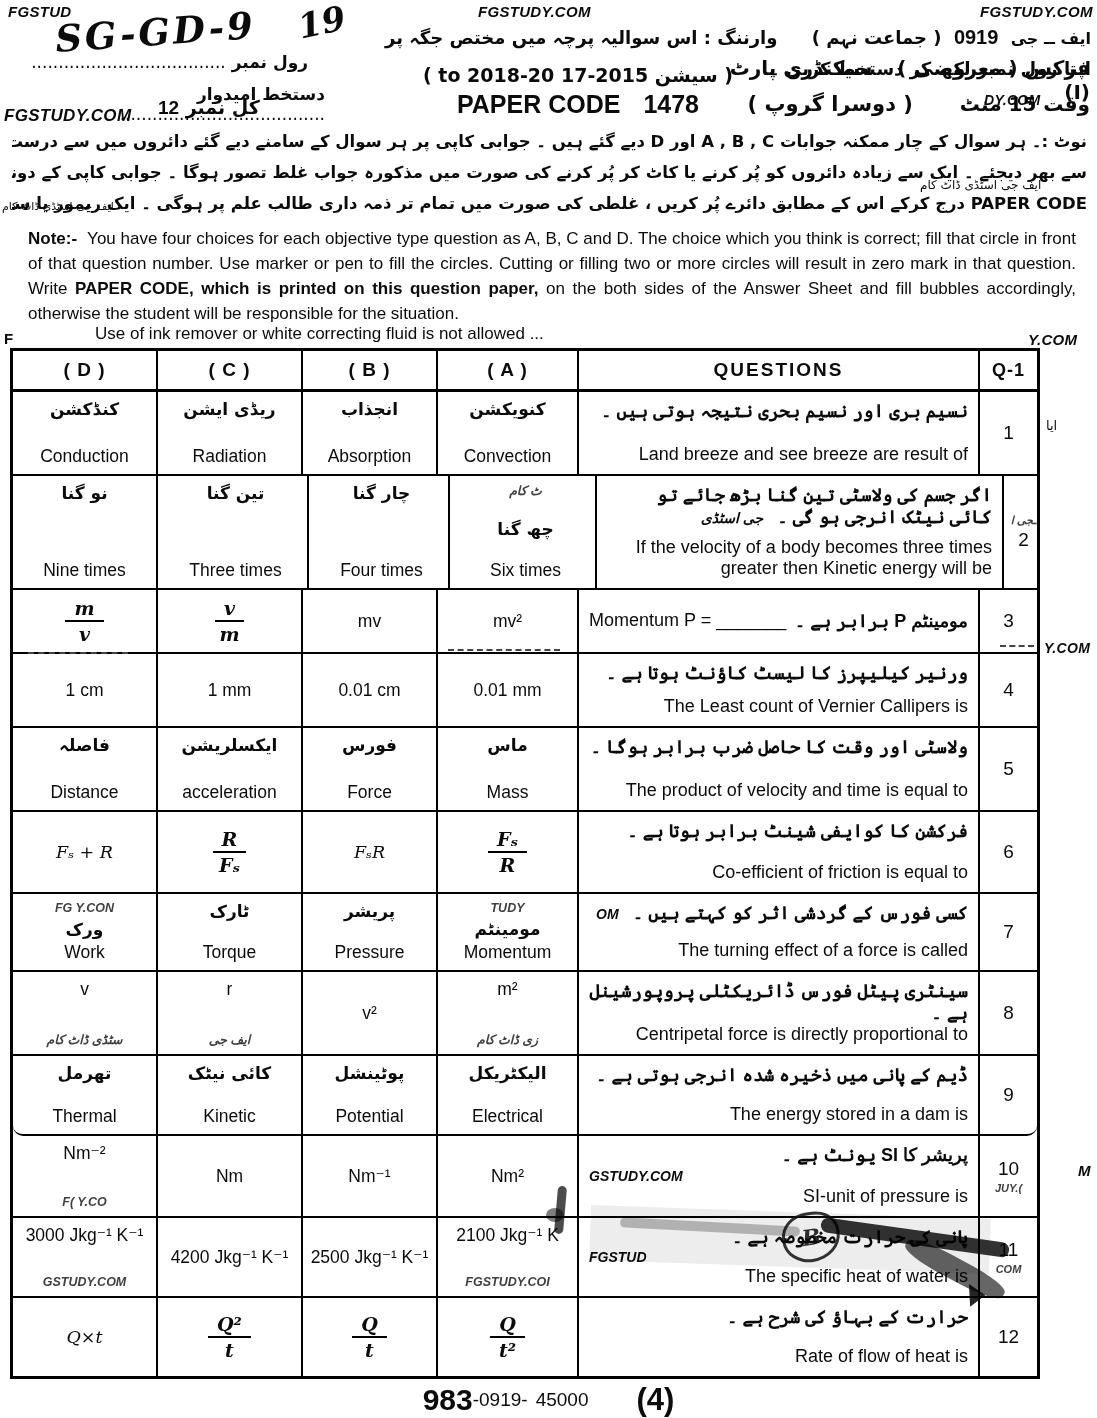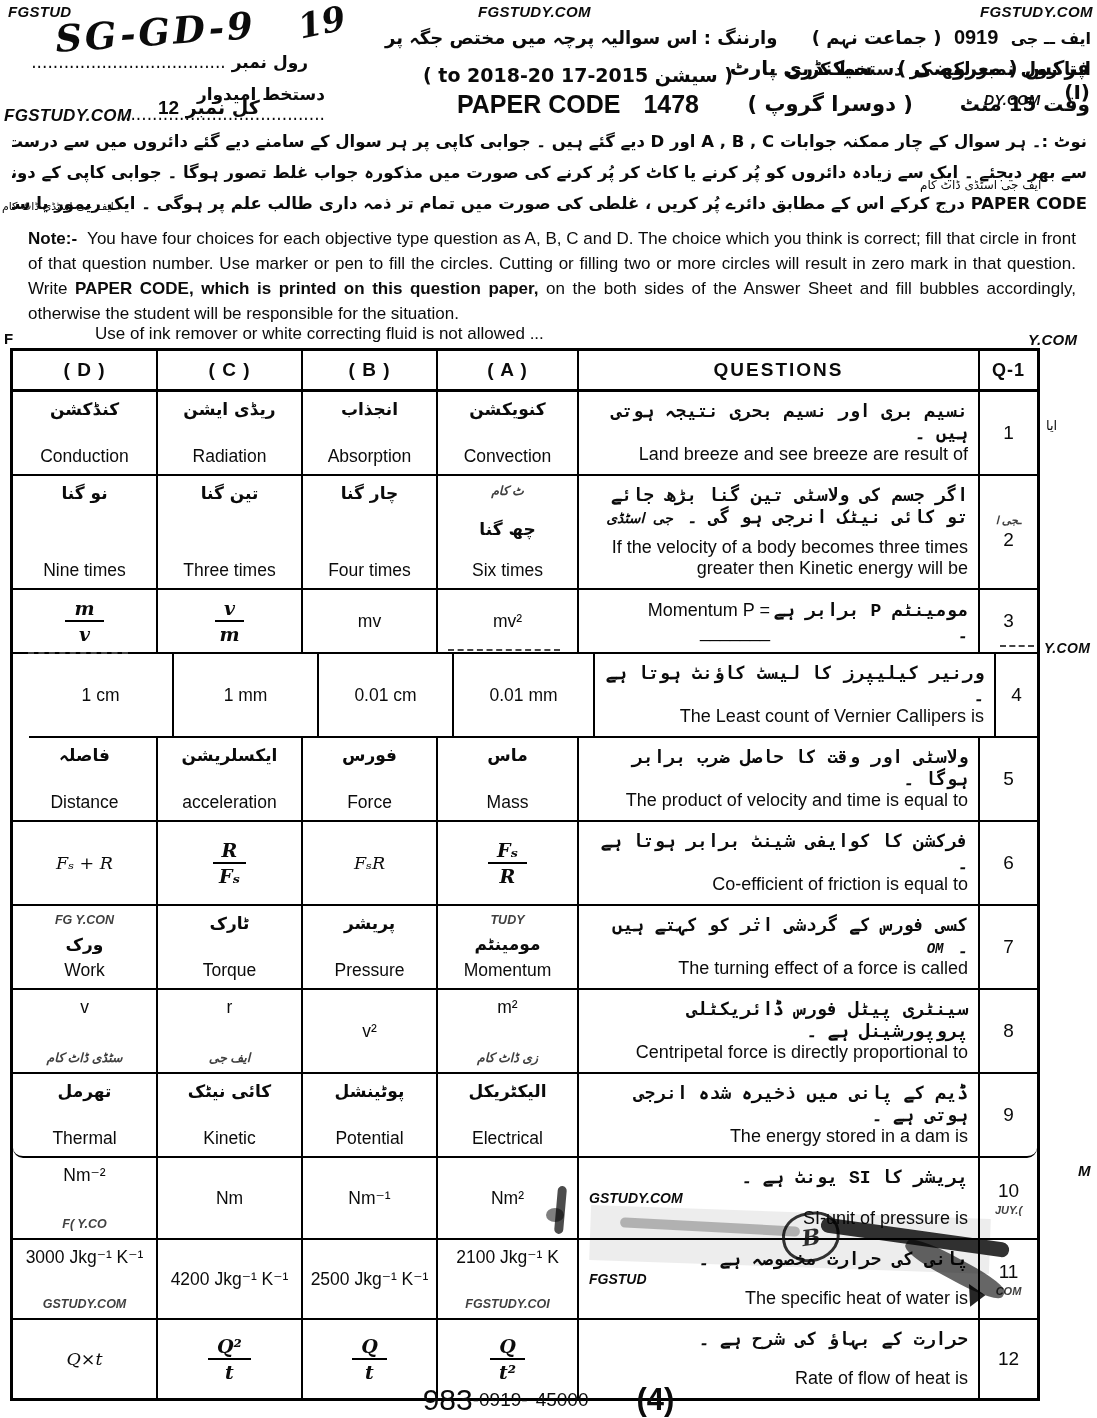--- a/index.html
+++ b/index.html
@@ -27,21 +27,21 @@
   .opt .ur{font-size:17px;font-weight:700;font-family:"DejaVu Sans",sans-serif;direction:rtl}
   .opt .en{font-size:17.5px;font-family:"Liberation Sans","DejaVu Sans",sans-serif}
   .math{font-family:"DejaVu Serif",serif !important;font-style:italic;font-size:19px}
   .frac{display:flex;flex-direction:column;align-items:center;font-family:"DejaVu Serif",serif;
         font-style:italic;font-size:19px;font-weight:600}
   .fnum{padding:0 9px 1px;border-bottom:2px solid #000}
   .fden{padding:1px 9px 0}
   .wm{font-size:12.5px;font-weight:bold;font-style:italic;color:#404040}
   .qcell{display:flex;flex-direction:column;justify-content:space-between;padding:8px 10px 9px}
   .q-ur{direction:rtl;text-align:right;font-size:18px;font-weight:700;
-        font-family:Liberation Mono, monospace}
+        font-family:Liberation Sans, sans-serif}
   .q-ur>*{display:inline}
   .q-ur .q-wm{margin-right:14px}
   .q-en{text-align:right;font-size:18px}
   .q-wm{font-size:14px;font-weight:bold;font-style:italic}
   .q-inline{flex-direction:row;align-items:center;justify-content:space-between}
   .ncell{display:flex;flex-direction:column;align-items:center;justify-content:center;gap:2px}
   .nval{font-size:19px}
   .ncell .wm{font-size:11px}
   
   .dash{border-top:2.5px dashed #444;height:0}
@@ -143,21 +143,21 @@
             <div class="en">Convection</div>
           </div>
           <div class="cell qcell">
             <div class="q-ur"><div>نسیم بری اور نسیم بحری نتیجہ ہوتی ہیں ۔</div></div>
             <div class="q-en">Land breeze and see breeze are result of</div>
           </div>
           <div class="cell ncell">
             <div class="nval">1</div>
           </div>
         </div>
-        <div class="trow" style="min-height: 112px;">
+        <div class="trow" style="min-height: 112px; gap: 6px;">
           <div class="cell opt">
             <div class="ur">نو گنا</div>
             <div class="en">Nine times</div>
           </div>
           <div class="cell opt">
             <div class="ur">تین گنا</div>
             <div class="en">Three times</div>
           </div>
           <div class="cell opt">
             <div class="ur">چار گنا</div>
@@ -197,21 +197,21 @@
             <div class="en">mv²</div>
           </div>
           <div class="cell qcell q-inline">
             <div class="q-en">Momentum P = _______</div>
             <div class="q-ur"><div>مومینٹم P برابر ہے ۔</div></div>
           </div>
           <div class="cell ncell">
             <div class="nval">3</div>
           </div>
         </div>
-        <div class="trow" style="min-height: 72px; margin-left: 16px;">
+        <div class="trow" style="min-height: 72px;">
           <div class="cell opt single">
             <div class="en">1 cm</div>
           </div>
           <div class="cell opt single">
             <div class="en">1 mm</div>
           </div>
           <div class="cell opt single">
             <div class="en">0.01 cm</div>
           </div>
           <div class="cell opt single">
@@ -448,16 +448,16 @@
     <span class="hand" style="font-size:22px">B</span>
   </div>
   <div class="ink" style="left:820px;top:1230px;width:190px;height:15px;opacity:.8;border-radius:8px;transform:rotate(8deg)"></div>
   <div class="ink" style="left:620px;top:1222px;width:180px;height:10px;opacity:.25;border-radius:6px;transform:rotate(3deg)"></div>
   <div class="ink" style="left:900px;top:1258px;width:110px;height:22px;opacity:.6;border-radius:40%;transform:rotate(28deg)"></div>
   <div class="abs" style="left:962px;top:1288px;width:0;height:0;border-left:14px solid transparent;border-right:6px solid transparent;border-top:18px solid #000;transform:rotate(35deg);opacity:.85"></div>
   <div class="ink" style="left:556px;top:1186px;width:9px;height:48px;opacity:.7;border-radius:5px;transform:rotate(5deg)"></div>
   <div class="ink" style="left:546px;top:1208px;width:18px;height:14px;opacity:.5;border-radius:50%"></div>
 
   <div class="abs" style="left:0;top:1382px;width:1097px;text-align:center">
-    <span style="font-weight:normal;font-size:30px;vertical-align:middle">983</span><span style="font-size:19px;vertical-align:middle">-0919-</span><span style="font-size:19px;vertical-align:middle;margin-left:8px">45000</span><span style="font-weight:bold;font-size:31px;vertical-align:middle;margin-left:48px">(4)</span>
+    <span style="font-weight:bold;font-size:30px;vertical-align:middle">983</span><span style="font-size:19px;vertical-align:middle">-0919-</span><span style="font-size:19px;vertical-align:middle;margin-left:8px">45000</span><span style="font-weight:bold;font-size:31px;vertical-align:middle;margin-left:48px">(4)</span>
   </div>
 
 </div>
 
 </body></html>

